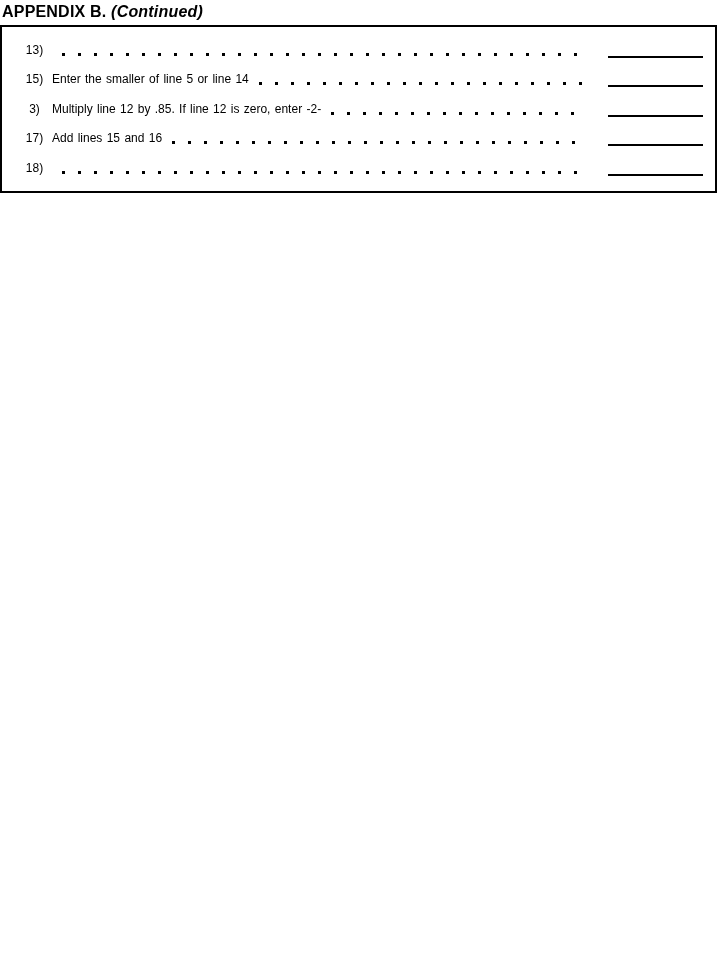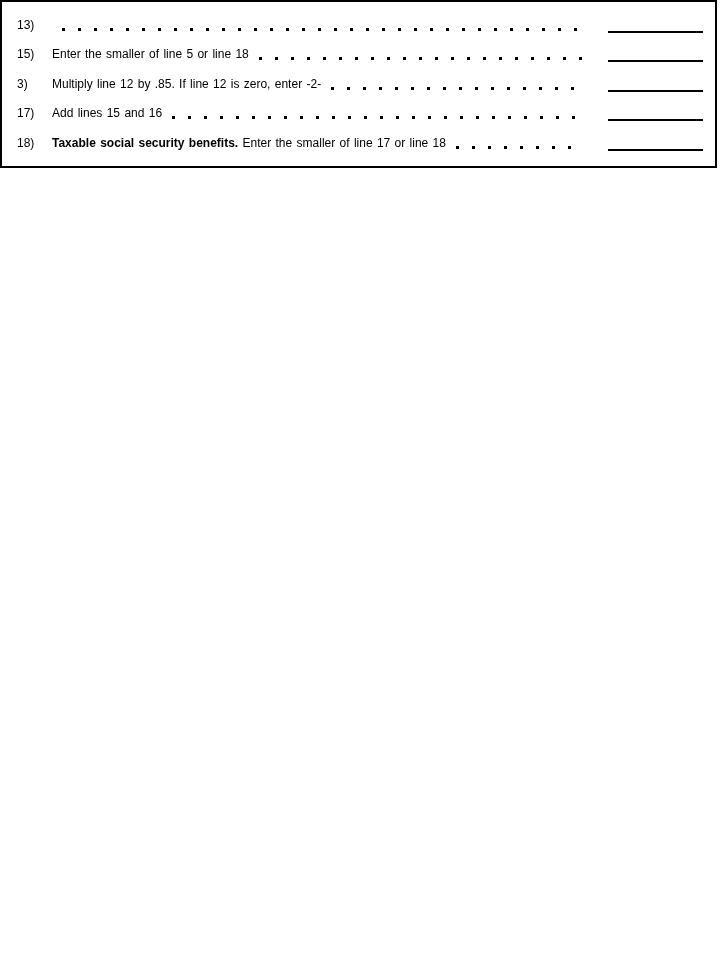--- a/index.html
+++ b/index.html
@@ -23,20 +23,21 @@
     line-height: 18px;
     letter-spacing: 0.2px;
   }
   .title .cont {
     font-style: italic;
   }
   .box {
     margin: 0 8px 0 0;
     border: 2px solid #000000;
     padding: 8px 12px 8px 15px;
+    text-align: center;
   }
   .row {
     display: flex;
     align-items: center;
     height: 29.5px;
   }
   .num {
     width: 35px;
     flex: 0 0 35px;
     font-size: 12px;
@@ -66,33 +67,34 @@
     border-bottom: 2px solid #000000;
     font-size: 12px;
     text-align: center;
   }
 </style>
 </head>
 <body>
 
 <div class="page">
 
+  <div class="title"><span>APPENDIX B.</span> <span class="cont">(Continued)</span></div>
 
   <div class="box">
 
     <div class="row">
       <span class="num">13)</span>
       <span class="leader"></span>
       <span class="entry"></span>
     </div>
 
 
     <div class="row">
       <span class="num">15)</span>
-      <span class="text"><span class="bold"></span><span>Enter the smaller of line 5 or line 18</span></span>
+      <span class="text"><span class="bold"></span><span>Enter the smaller of line 5 or line 14</span></span>
       <span class="leader"></span>
       <span class="entry"></span>
     </div>
 
     <div class="row">
       <span class="num">3)</span>
       <span class="text"><span class="bold"></span><span>Multiply line 12 by .85. If line 12 is zero, enter -2-</span></span>
       <span class="leader"></span>
       <span class="entry"></span>
     </div>
@@ -100,20 +102,19 @@
     <div class="row">
       <span class="num">17)</span>
       <span class="text"><span class="bold"></span><span>Add lines 15 and 16</span></span>
       <span class="leader"></span>
       <span class="entry"></span>
     </div>
 
 
     <div class="row">
       <span class="num">18)</span>
-      <span class="text"><span class="bold">Taxable social security benefits.</span><span> Enter the smaller of line 17 or line 18</span></span>
       <span class="leader"></span>
       <span class="entry"></span>
     </div>
 
   </div>
 
 </div>
 
 </body></html>

